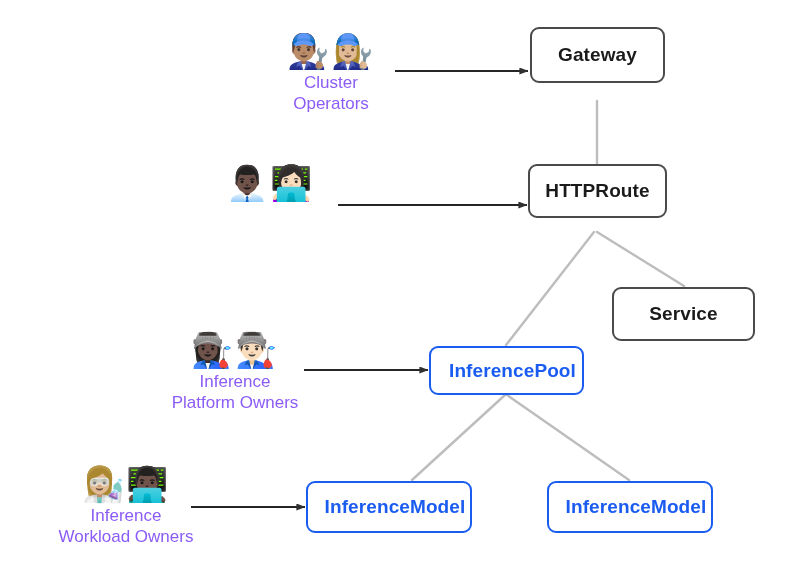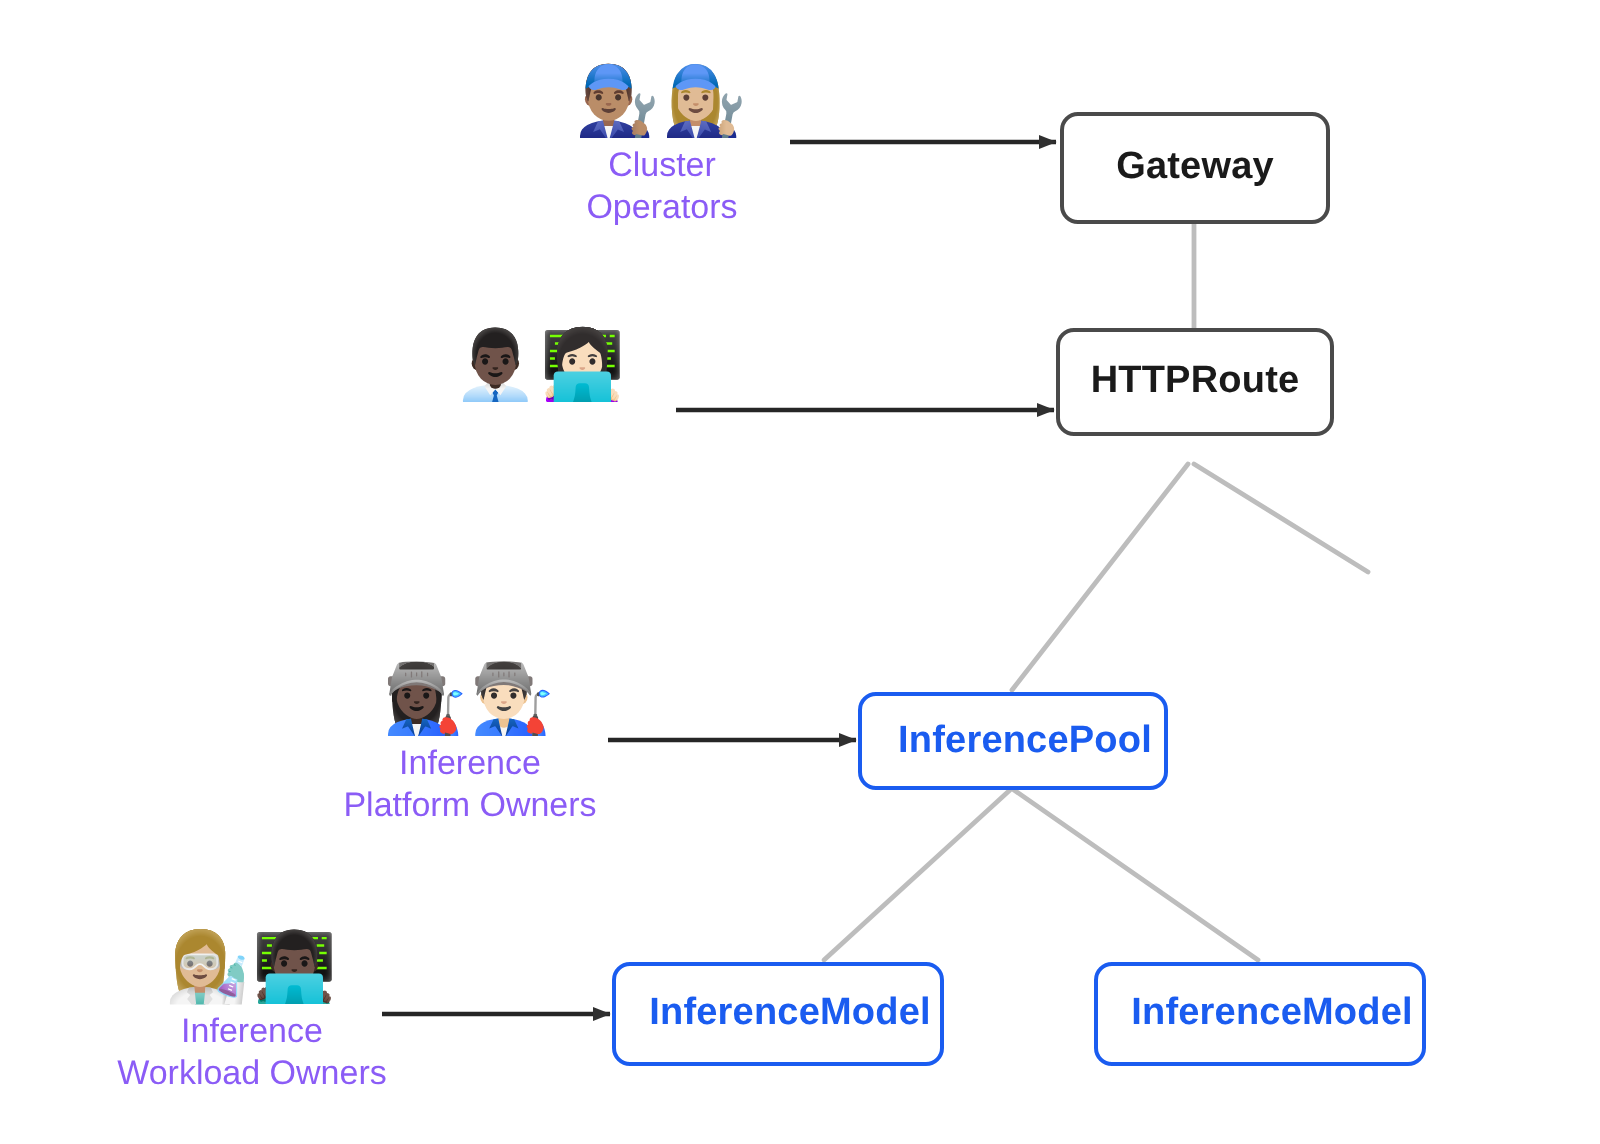--- a/index.html
+++ b/index.html
@@ -97,28 +97,31 @@
     </g>
 
     <g stroke="#262626" stroke-width="2.2" fill="none" marker-end="url(#arrowhead)">
       <line x1="395" y1="71" x2="528" y2="71"></line>
       <line x1="338" y1="205" x2="527" y2="205"></line>
       <line x1="304" y1="370" x2="428" y2="370"></line>
       <line x1="191" y1="507" x2="305" y2="507"></line>
     </g>
   </svg>
 
-  <div class="node core" style="left:530px; top:56px; width:135px; height:56px;">
+  <div class="node core" style="left:530px; top:27px; width:135px; height:56px;">
     <span>Gateway</span>
   </div>
 
   <div class="node core" style="left:528px; top:164px; width:139px; height:54px;">
     <span>HTTPRoute</span>
   </div>
 
+  <div class="node core" style="left:612px; top:287px; width:143px; height:54px;">
+    <span>Service</span>
+  </div>
 
   <div class="node inference" style="left:429px; top:346px; width:155px; height:49px;">
     <span>InferencePool</span>
   </div>
 
   <div class="node inference" style="left:306px; top:481px; width:166px; height:52px;">
     <span>InferenceModel</span>
   </div>
 
   <div class="node inference" style="left:547px; top:481px; width:166px; height:52px;">

